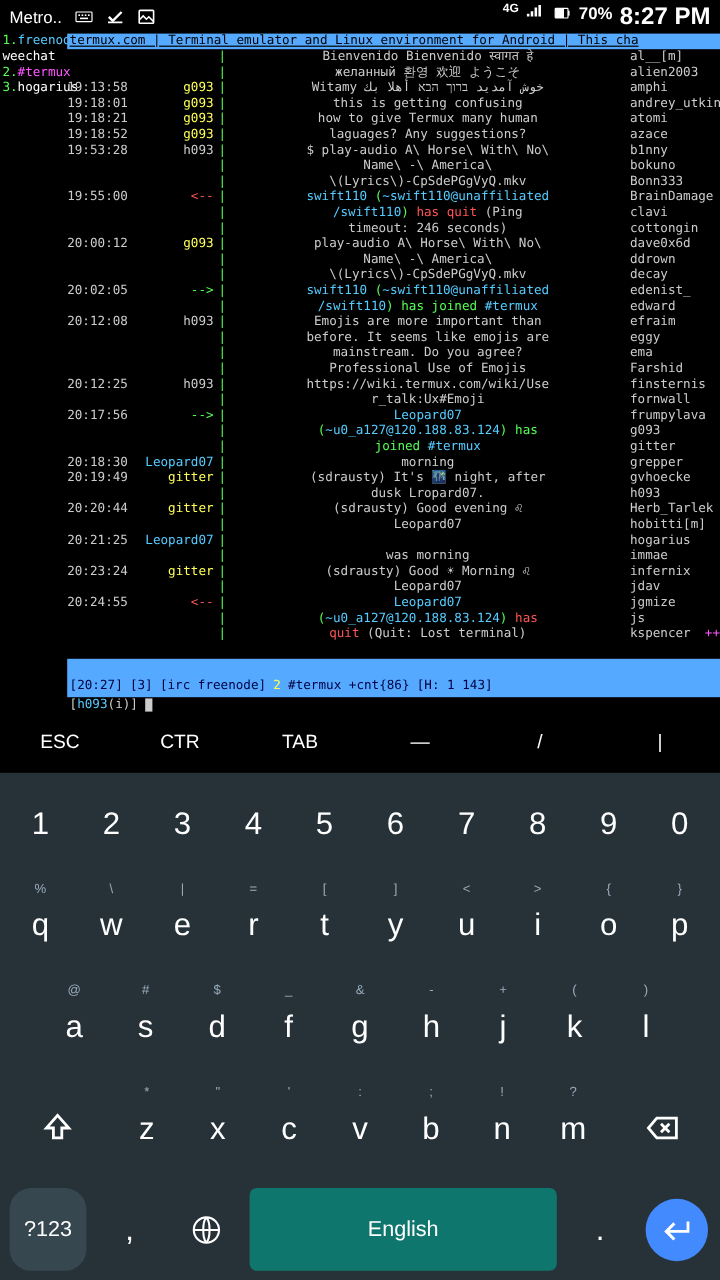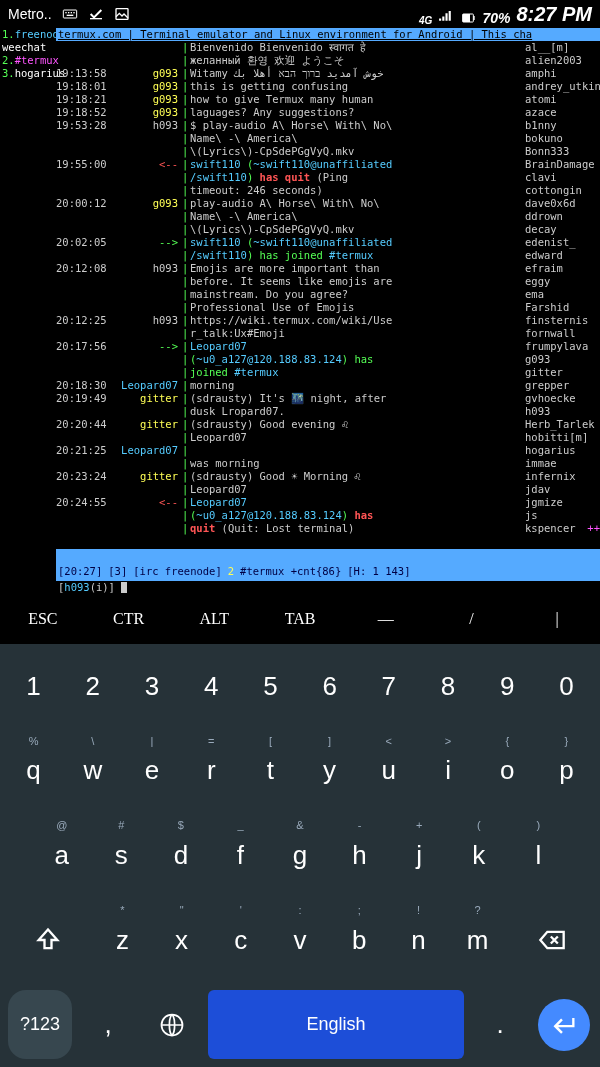--- a/index.html
+++ b/index.html
@@ -16,21 +16,21 @@
   background: #000;
   color: #fff;
   display: flex;
   align-items: center;
   padding: 0 8px;
   font-family: sans-serif;
   font-size: 14px;
   justify-content: space-between;
 }
 .status-left { display: flex; align-items: center; gap: 10px; }
-.status-right { display: flex; align-items: flex-end; gap: 6px; font-style: italic; }
+.status-right { display: flex; align-items: flex-start; gap: 6px; }
 .status-right span { font-weight: bold; }
 .icon-small { width: 16px; height: 16px; fill: #fff; }
 .terminal {
   height: 566px;
   background: #000;
   font-size: 10.5px;
   line-height: 13px;
   position: relative;
   display: flex;
 }
@@ -64,29 +64,29 @@
   flex: 1;
   overflow: hidden;
 }
 .chat-log {
   flex: 1;
 }
 .chat-line { display: flex; }
 .col-time { width: 56px; color: #ccc; text-align: left; padding-right: 4px; }
 .col-nick { width: 70px; text-align: right; padding-right: 4px; }
 .col-sep { width: 8px; color: #5f5; }
-.col-msg { flex: 1; color: #ccc; word-break: break-all; }
+.col-msg { flex: 1; color: #ccc; word-break: break-all; text-align: center; }
 .nick-yellow { color: #ff5; }
 .nick-white { color: #ccc; }
 .nick-cyan { color: #5cf; }
 .nick-red { color: #f55; }
 .nick-green { color: #5f5; }
 .msg-cyan { color: #5cf; }
 .msg-green { color: #5f5; }
-.msg-red { color: #f55; font-weight: bold; }
+.msg-red { color: #f55; }
 .msg-default { color: #ccc; }
 .nick-list {
   width: 77px;
   color: #ccc;
   padding-left: 2px;
 }
 .nick-list-item { white-space: nowrap; overflow: hidden; }
 .status-line {
   background: #5af;
   color: #004;
@@ -118,21 +118,20 @@
   align-items: center;
   justify-content: space-around;
   color: #fff;
   font-family: sans-serif;
   font-size: 16px;
 }
 .extra-key {
   flex: 1;
   text-align: center;
   padding: 12px 0;
-  font-family: Liberation Serif, serif;
 }
 .keyboard {
   background: #263238;
   height: 423px;
   display: flex;
   flex-direction: column;
 }
 .kb-row {
   display: flex;
   flex: 1;
@@ -147,21 +146,21 @@
   justify-content: center;
   color: #fff;
   font-family: sans-serif;
   position: relative;
 }
 .kb-main { font-size: 26px; }
 .kb-hint { font-size: 11px; color: #9ab; position: absolute; top: 6px; }
 .kb-wide { flex: 1.5; }
 .kb-space {
   flex: 4;
-  background: #1d4ed8;
+  background: #0f766e;
   border-radius: 6px;
   margin: 8px 4px;
   font-size: 18px;
 }
 .kb-special {
   background: #37474F;
   margin: 8px 4px;
   border-radius: 18px;
   font-size: 18px;
 }
@@ -508,21 +507,20 @@
     </div>
     <div class="input-line">
       <span>[</span><span class="input-cyan">h093</span><span>(i)]</span>&nbsp;<span class="input-cursor"></span>
     </div>
   </div>
 </div>
 
 <div class="extra-keys" id="extra-keys">
     <div class="extra-key">ESC</div>
     <div class="extra-key">CTR</div>
-    <div class="extra-key">ALT</div>
     <div class="extra-key">TAB</div>
     <div class="extra-key">—</div>
     <div class="extra-key">/</div>
     <div class="extra-key">|</div>
   </div>
 
 <div class="keyboard">
   <div class="kb-row" id="kb-row1">
       <div class="kb-key">
         <span class="kb-main">1</span>

